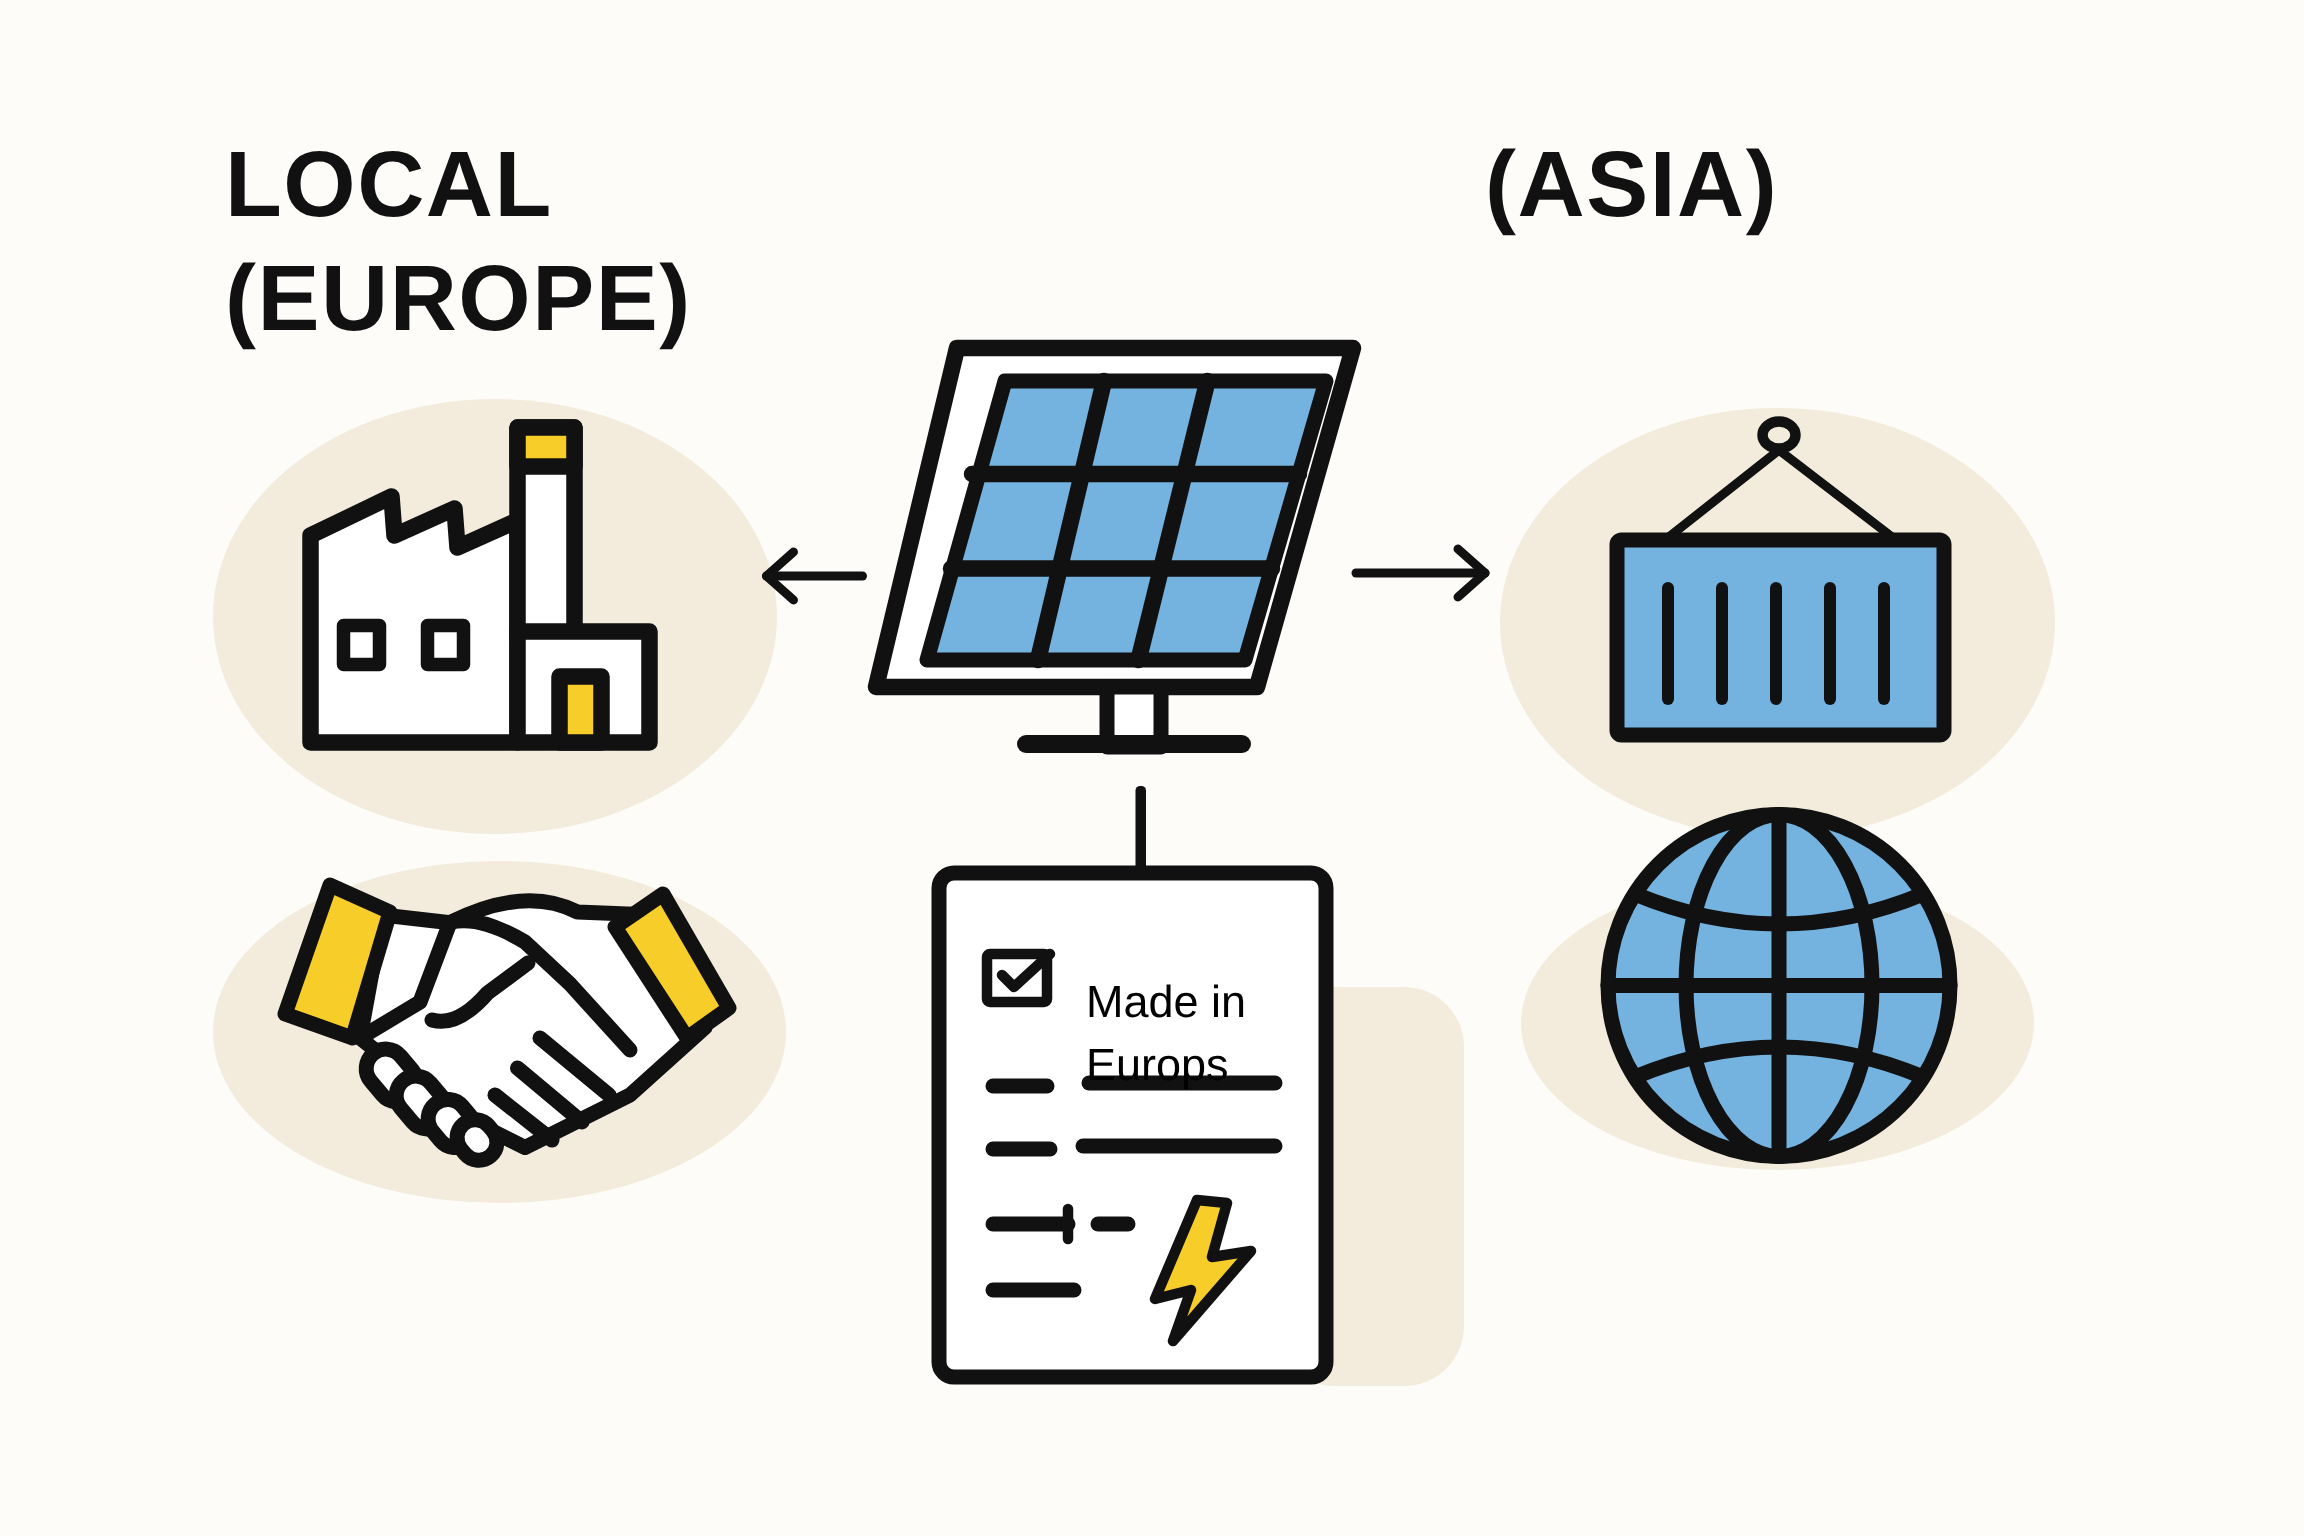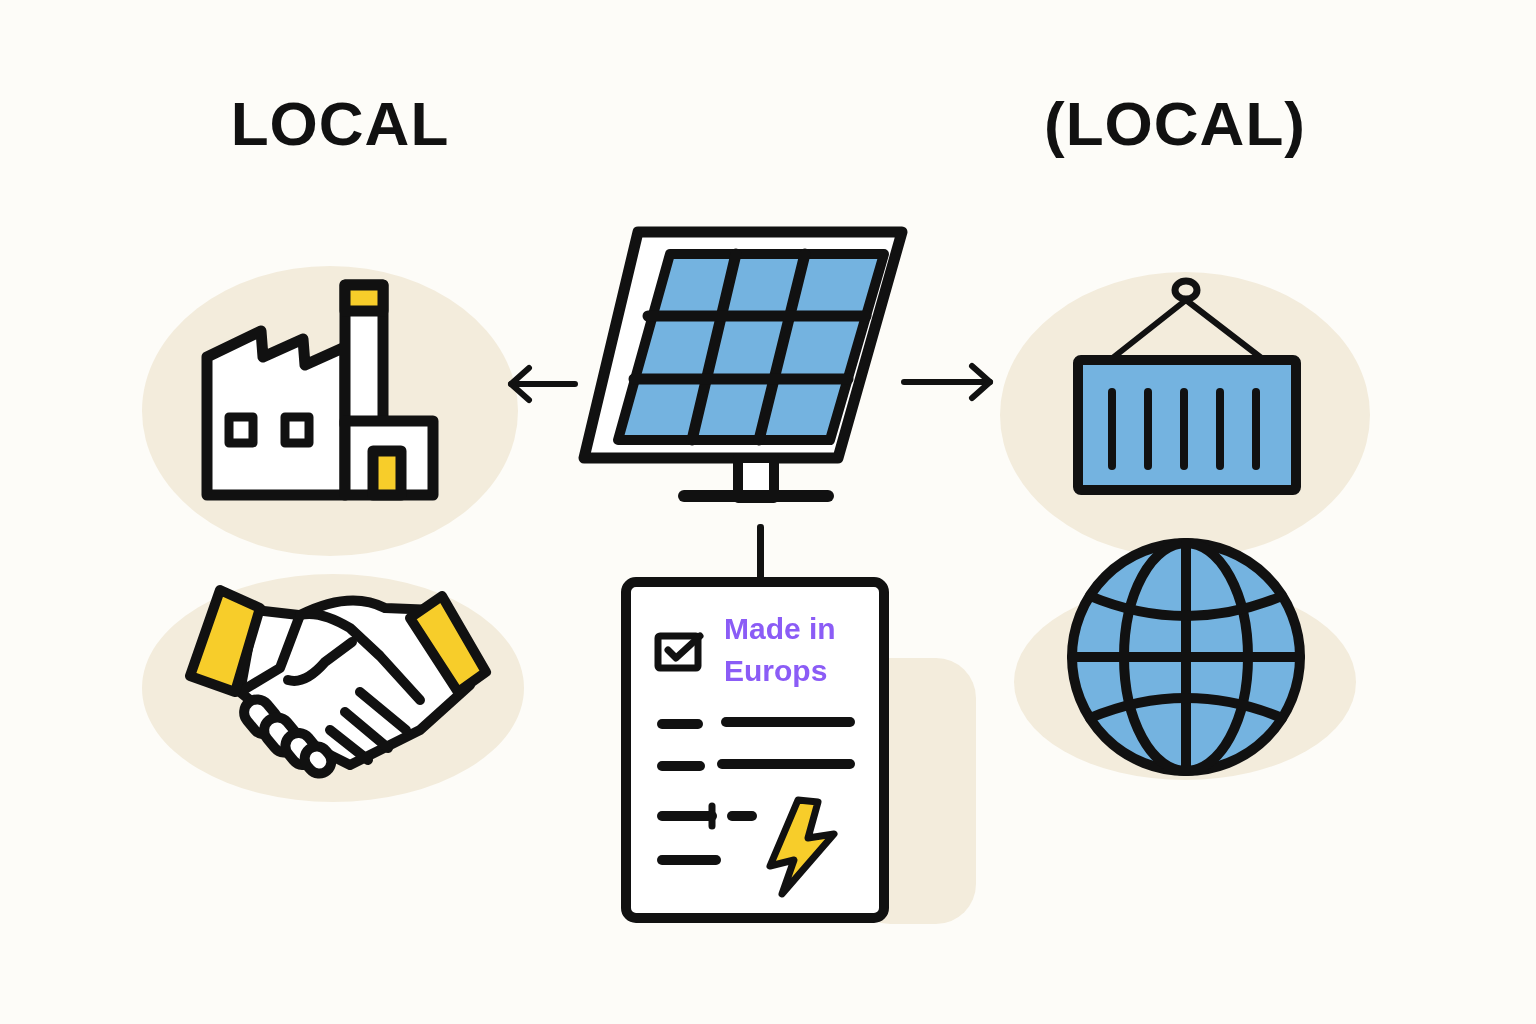--- a/index.html
+++ b/index.html
@@ -2,40 +2,41 @@
 <html><head>
 <meta charset="utf-8">
 <style>
   html, body { margin: 0; padding: 0; }
   body {
     width: 1536px; height: 1024px; position: relative; overflow: hidden;
     background: #fdfcf8;
     font-family: "Liberation Sans", "DejaVu Sans", sans-serif;
   }
   .heading {
-    position: absolute; text-align: center; color: #111;
+    position: absolute; color: #111;
     font-weight: 700; font-size: 62px; line-height: 76px; letter-spacing: 1px;
   }
   #heading-local { left: 150px; top: 86px; width: 380px; }
   #heading-global { left: 990px; top: 86px; width: 370px; }
   .blob { position: absolute; background: #f3ecdc; border-radius: 50%; }
   svg.icon { position: absolute; overflow: visible; }
   .cert-text {
-    position: absolute; left: 724px; top: 608px; font-size: 30px; font-weight: 700;
-    line-height: 42px; color: #8b5cf6; white-space: pre-line;
+    position: absolute; left: 724px; top: 648px; font-size: 30px; font-weight: 400;
+    line-height: 42px; color: #000000; white-space: pre-line;
   }
 </style>
 </head>
 <body>
 
 <div class="heading" id="heading-local">
   <div>LOCAL</div>
+  <div>(EUROPE)</div>
 </div>
 <div class="heading" id="heading-global">
-  <div>(LOCAL)</div>
+  <div>(ASIA)</div>
 </div>
 
 <div class="blob" style="left:142px;top:266px;width:376px;height:290px;"></div>
 <div class="blob" style="left:142px;top:574px;width:382px;height:228px;"></div>
 <div class="blob" style="left:1000px;top:272px;width:370px;height:286px;"></div>
 <div class="blob" style="left:1014px;top:584px;width:342px;height:196px;"></div>
 <div class="blob" style="left:850px;top:658px;width:126px;height:266px;border-radius:40px;"></div>
 
 <svg class="icon" style="left:195px;top:275px;" width="250" height="230" viewBox="0 0 250 230">
   <g stroke="#111" stroke-width="11" stroke-linejoin="round" stroke-linecap="round">

